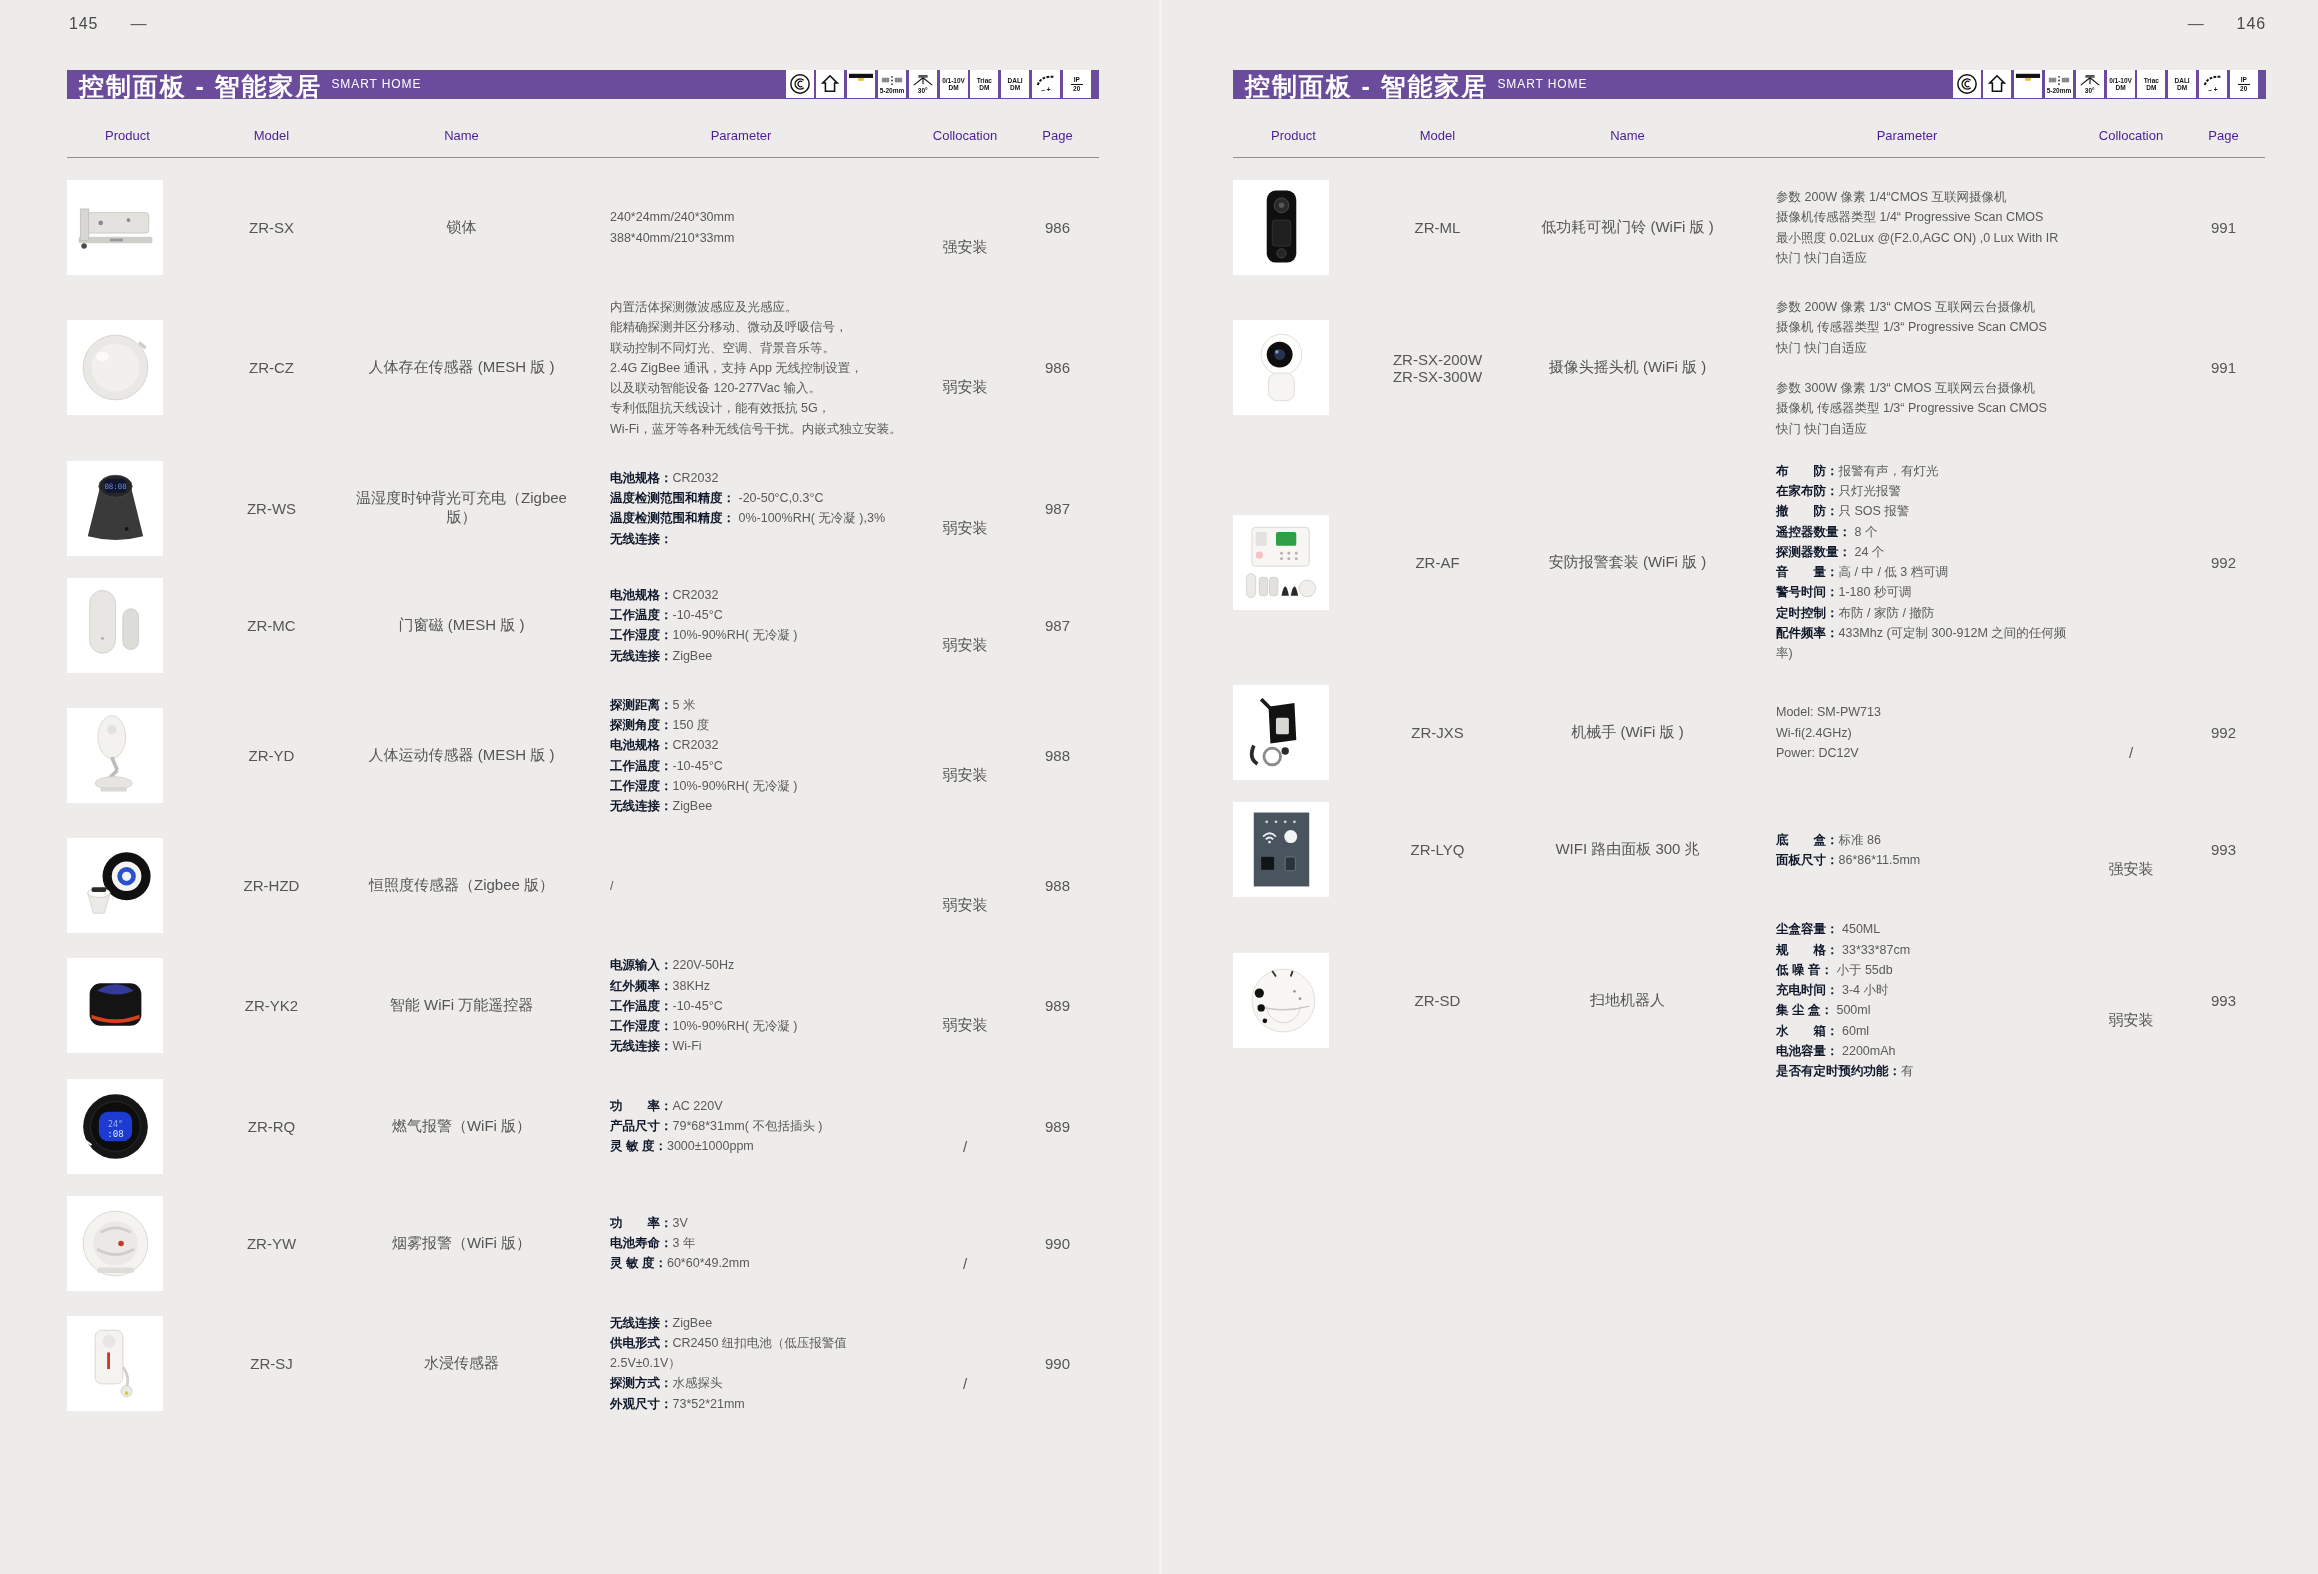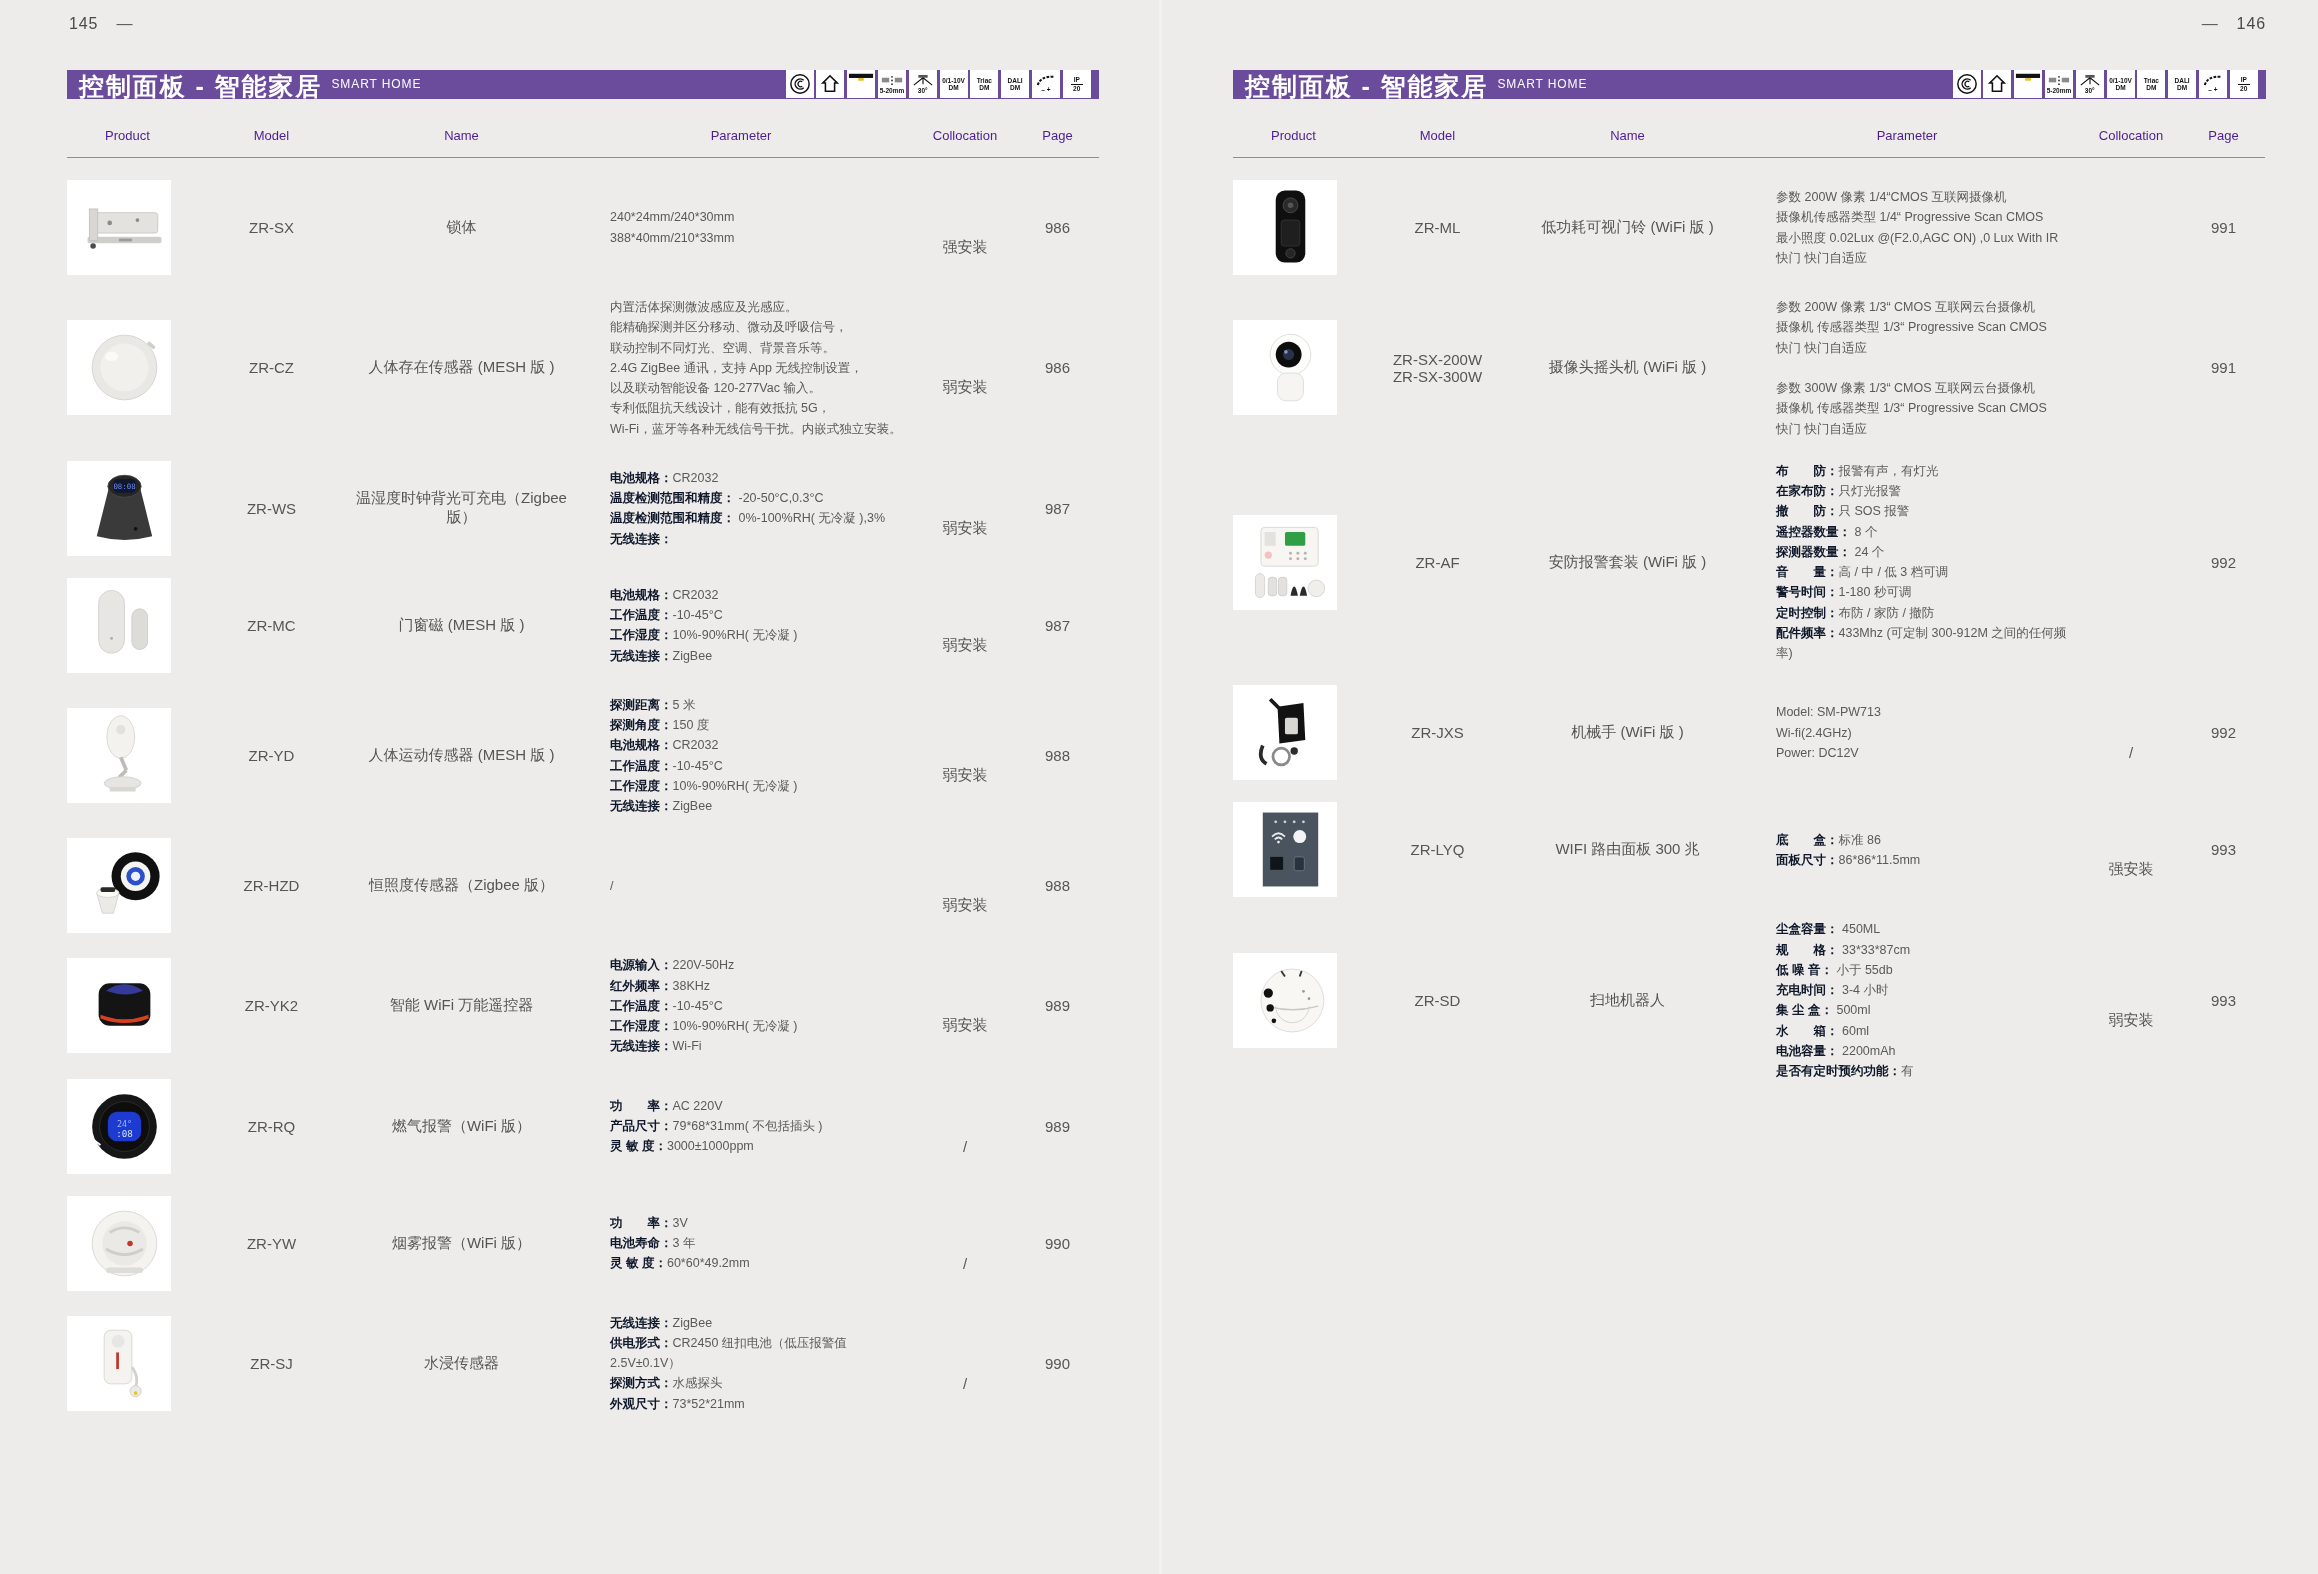--- a/index.html
+++ b/index.html
@@ -8,21 +8,21 @@
     background:#edecea;
     font-family:"Liberation Sans", sans-serif;
     color:#555;
     overflow:hidden;
   }
   .seam{position:absolute;left:1159px;top:0;width:2.8px;height:100%;background:#f3f2f0;}
   .page{position:absolute;top:0;width:1159px;height:1574px;}
   .page.left{left:0;}
   .page.right{left:1159px;}
 
-  .pagenum{position:absolute;top:15px;font-size:16px;color:#4a4a4a;letter-spacing:0.9px;display:flex;gap:18px;align-items:center;}
+  .pagenum{position:absolute;top:15px;font-size:16px;color:#4a4a4a;letter-spacing:0.9px;display:flex;gap:32px;align-items:center;}
   .page.left .pagenum{left:69px;}
   .page.right .pagenum{right:52px;}
   .pagenum .dash{color:#5a5a5a;}
 
   .band{
     position:absolute;top:70px;height:29px;background:#6b4b9c;
     display:flex;align-items:flex-start;color:#fff;
   }
   .page.left .band{left:67px;right:60px;}
   .page.right .band{left:74px;right:52px;}
@@ -54,22 +54,22 @@
   .c1{width:167px;text-align:center;white-space:pre-line;}
   .c2{width:213px;text-align:center;}
   .c3{flex:1;padding-left:42px;box-sizing:border-box;}
   .c4{width:102px;text-align:center;margin-top:40px;}
   .c5{width:83px;text-align:center;}
   .model,.name,.colloc,.pagecol{font-size:15px;color:#565656;}
   .params{font-size:12.5px;color:#5a5a5a;line-height:1.62;}
   .pline{min-height:1.3em;}
   .plabel{font-weight:bold;color:#0f172a;}
   .pimg{
-    width:104px;height:95px;background:#fff;
-    display:flex;align-items:center;justify-content:flex-end;overflow:hidden;
+    width:96px;height:95px;background:#fff;
+    display:flex;align-items:center;justify-content:center;overflow:hidden;
   }
   .pimg svg{width:93px;height:85px;display:block;}
 </style>
 </head>
 <body>
 
 <div class="seam"></div>
 
 <section class="page left">
   <div class="pagenum">

